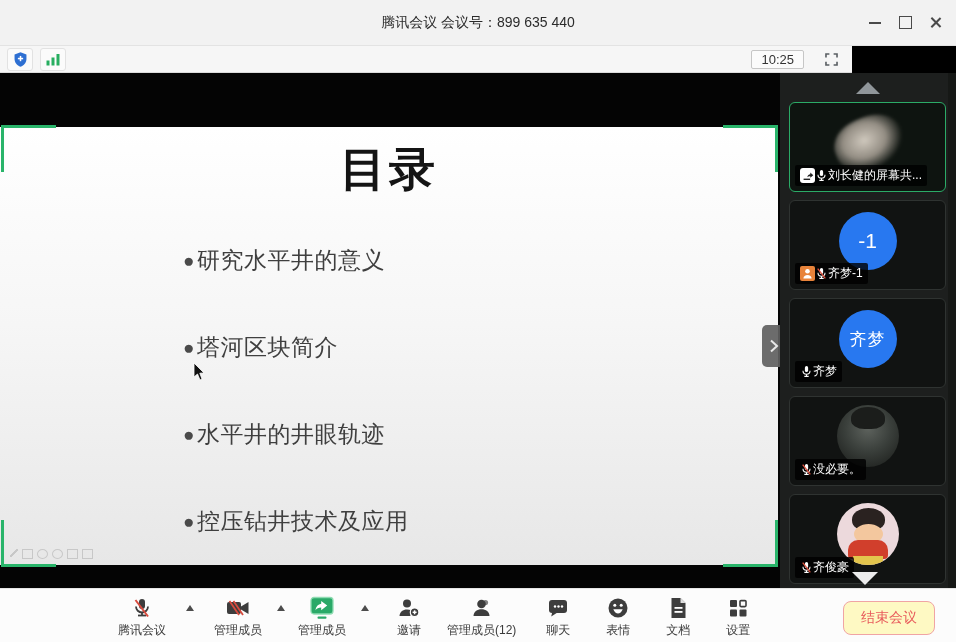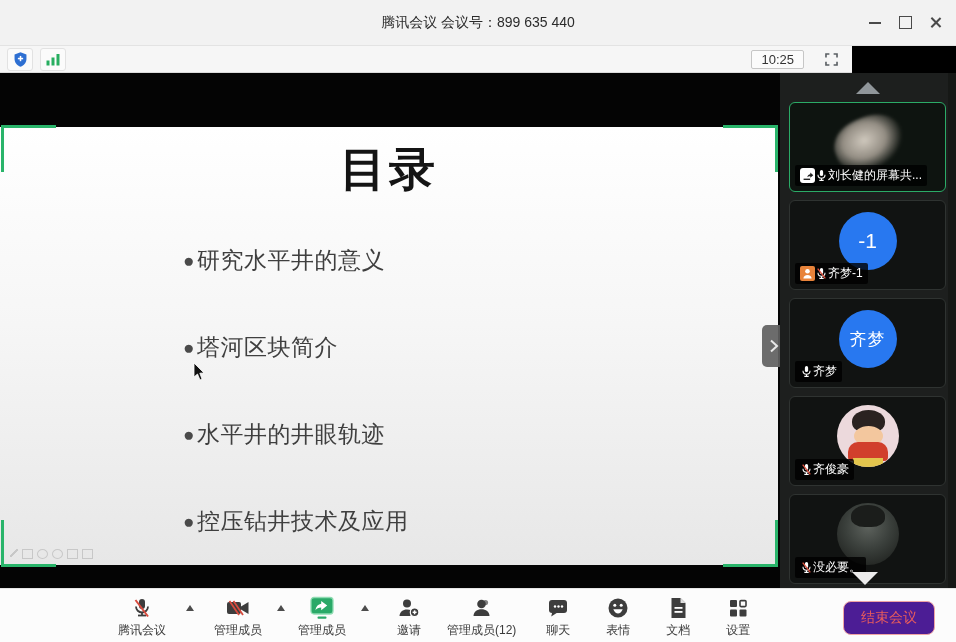--- a/index.html
+++ b/index.html
@@ -91,21 +91,21 @@
   .photo-dark{background:radial-gradient(circle at 50% 38%,#5d625d 0%,#3b403c 45%,#242724 80%);}
   .photo-dark .hair2{position:absolute;left:14px;top:2px;width:34px;height:22px;background:#1b1d1b;border-radius:50% 50% 40% 40%;}
   
   .bottombar{position:absolute;top:588px;left:0;width:956px;height:54px;background:#fcfcfc;
     border-top:1px solid #e6e6e6;display:flex;align-items:flex-start;box-sizing:border-box;}
   .tb-item{display:flex;flex-direction:column;align-items:center;margin-top:5px;cursor:default;}
   .tb-icon{height:27px;display:flex;align-items:center;justify-content:center;}
   .tb-label{font-size:12px;color:#3a3a3a;margin-top:1px;white-space:nowrap;}
   .caret{width:0;height:0;border-left:4.5px solid transparent;border-right:4.5px solid transparent;
     border-bottom:6px solid #4c4c4c;margin-top:16px;}
-  .end-btn{position:absolute;right:21px;top:601px;width:90px;height:32px;background:#4c1d95;
+  .end-btn{position:absolute;right:21px;top:601px;width:90px;height:32px;background:#fef9c3;
     border:1px solid #f0a4a4;border-radius:8px;color:#e85c5c;font-size:14px;
     display:flex;align-items:center;justify-content:center;}
   .m1{margin-left:118px;} .mc1{margin-left:20px;} .m2{margin-left:20px;} .mc2{margin-left:15px;}
   .m3{margin-left:13px;} .mc3{margin-left:15px;} .m4{margin-left:28px;} .m5{margin-left:26px;}
   .m6{margin-left:30px;} .m7{margin-left:36px;} .m8{margin-left:36px;} .m9{margin-left:36px;}
 </style>
 </head>
 <body>
 
 <div class="titlebar">
@@ -230,54 +230,54 @@
         <rect x="9" y="2" width="6" height="11" rx="3" fill="#fff"></rect>
         <path d="M5.5 10.5a6.5 6.5 0 0 0 13 0" stroke="#fff" stroke-width="2" fill="none"></path>
         <line x1="12" y1="17" x2="12" y2="21" stroke="#fff" stroke-width="2"></line>
         <line x1="8" y1="21" x2="16" y2="21" stroke="#fff" stroke-width="2"></line>
       </svg>
       <span>齐梦</span>
     </div>
   </div>
 
   <div class="tile">
+    <div class="avatar-photo photo-dark">
+        <div class="hair2"></div>
+      </div>
+    <div class="tile-label">
+      <svg width="13" height="13" viewBox="0 0 24 24">
+        <rect x="9" y="2" width="6" height="11" rx="3" fill="#fff"></rect>
+        <path d="M5.5 10.5a6.5 6.5 0 0 0 13 0" stroke="#fff" stroke-width="2" fill="none"></path>
+        <line x1="12" y1="17" x2="12" y2="21" stroke="#fff" stroke-width="2"></line>
+        <line x1="8" y1="21" x2="16" y2="21" stroke="#fff" stroke-width="2"></line>
+        <line x1="5" y1="3" x2="19" y2="21" stroke="#e0523f" stroke-width="2.4"></line>
+      </svg>
+      <span>没必要。</span>
+    </div>
+  </div>
+
+  <div class="tile">
     <div class="avatar-photo shinchan">
       <div class="hair"></div>
         <div class="face"></div>
         <div class="shirt"></div>
         <div class="shorts"></div>
     </div>
     <div class="tile-label">
       <svg width="13" height="13" viewBox="0 0 24 24">
         <rect x="9" y="2" width="6" height="11" rx="3" fill="#fff"></rect>
         <path d="M5.5 10.5a6.5 6.5 0 0 0 13 0" stroke="#fff" stroke-width="2" fill="none"></path>
         <line x1="12" y1="17" x2="12" y2="21" stroke="#fff" stroke-width="2"></line>
         <line x1="8" y1="21" x2="16" y2="21" stroke="#fff" stroke-width="2"></line>
         <line x1="5" y1="3" x2="19" y2="21" stroke="#e0523f" stroke-width="2.4"></line>
       </svg>
       <span>齐俊豪</span>
     </div>
   </div>
 
-  <div class="tile">
-    <div class="avatar-photo photo-dark">
-        <div class="hair2"></div>
-      </div>
-    <div class="tile-label">
-      <svg width="13" height="13" viewBox="0 0 24 24">
-        <rect x="9" y="2" width="6" height="11" rx="3" fill="#fff"></rect>
-        <path d="M5.5 10.5a6.5 6.5 0 0 0 13 0" stroke="#fff" stroke-width="2" fill="none"></path>
-        <line x1="12" y1="17" x2="12" y2="21" stroke="#fff" stroke-width="2"></line>
-        <line x1="8" y1="21" x2="16" y2="21" stroke="#fff" stroke-width="2"></line>
-        <line x1="5" y1="3" x2="19" y2="21" stroke="#e0523f" stroke-width="2.4"></line>
-      </svg>
-      <span>没必要。</span>
-    </div>
-  </div>
-
   <div class="scroll-down"></div>
 </div>
 
 <div class="bottombar">
 
   <div class="tb-item m1">
     <div class="tb-icon">
       <svg width="24" height="24" viewBox="0 0 24 24">
         <rect x="9" y="3" width="6" height="10" rx="3" fill="#3d3d3d"></rect>
         <path d="M6 10.5a6 6 0 0 0 12 0" stroke="#3d3d3d" stroke-width="1.8" fill="none"></path>

